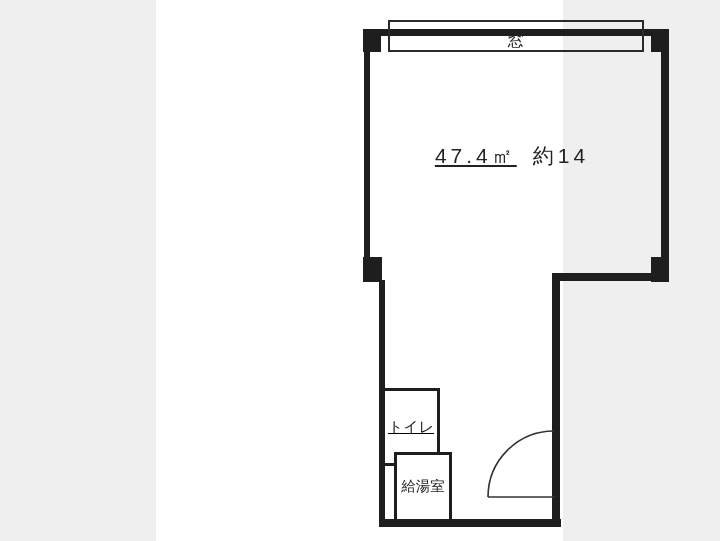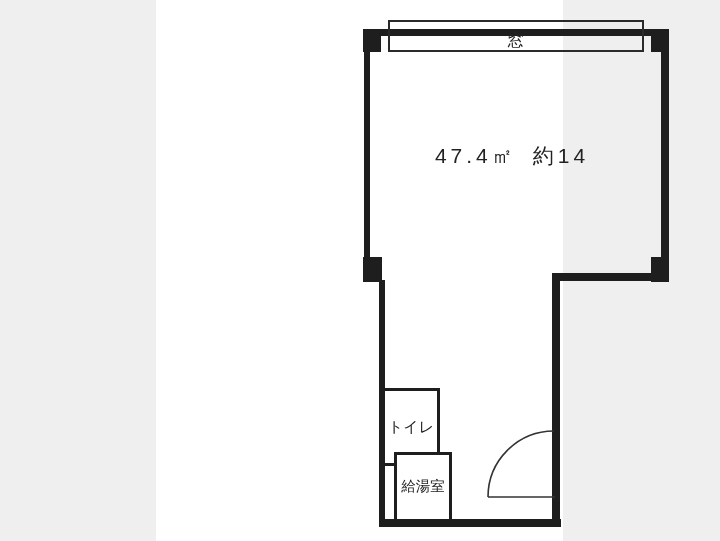--- a/index.html
+++ b/index.html
@@ -57,29 +57,29 @@
 
   .area-label{
     position:absolute;
     left:226px;top:142px;width:260px;
     text-align:center;
     font-size:21px;
     letter-spacing:4px;
     color:var(--text);
     white-space:nowrap;
   }
-  .area-label .sqm{margin-right:16px;}
+  .area-label .sqm{margin-right:16px;text-decoration:underline;}
 
   .room-box{
     position:absolute;
     border:3px solid var(--wall);
     background:var(--canvas-bg);
     display:flex;align-items:center;justify-content:center;
   }
-  .toilet-room     {left:226px;top:388px;width:58px;height:78px;}
+  .toilet-room     {left:226px;top:388px;width:58px;height:78px;text-decoration:underline;}
   .kitchenette-room{left:238px;top:452px;width:58px;height:70px;}
   .room-box .room-label{
     color:var(--text);
     line-height:1.05;
     text-align:center;
   }
   .toilet-room .room-label{font-size:15px;letter-spacing:0px;}
   .kitchenette-room .room-label{font-size:14.5px;letter-spacing:0px;}
 
   .door-swing{

